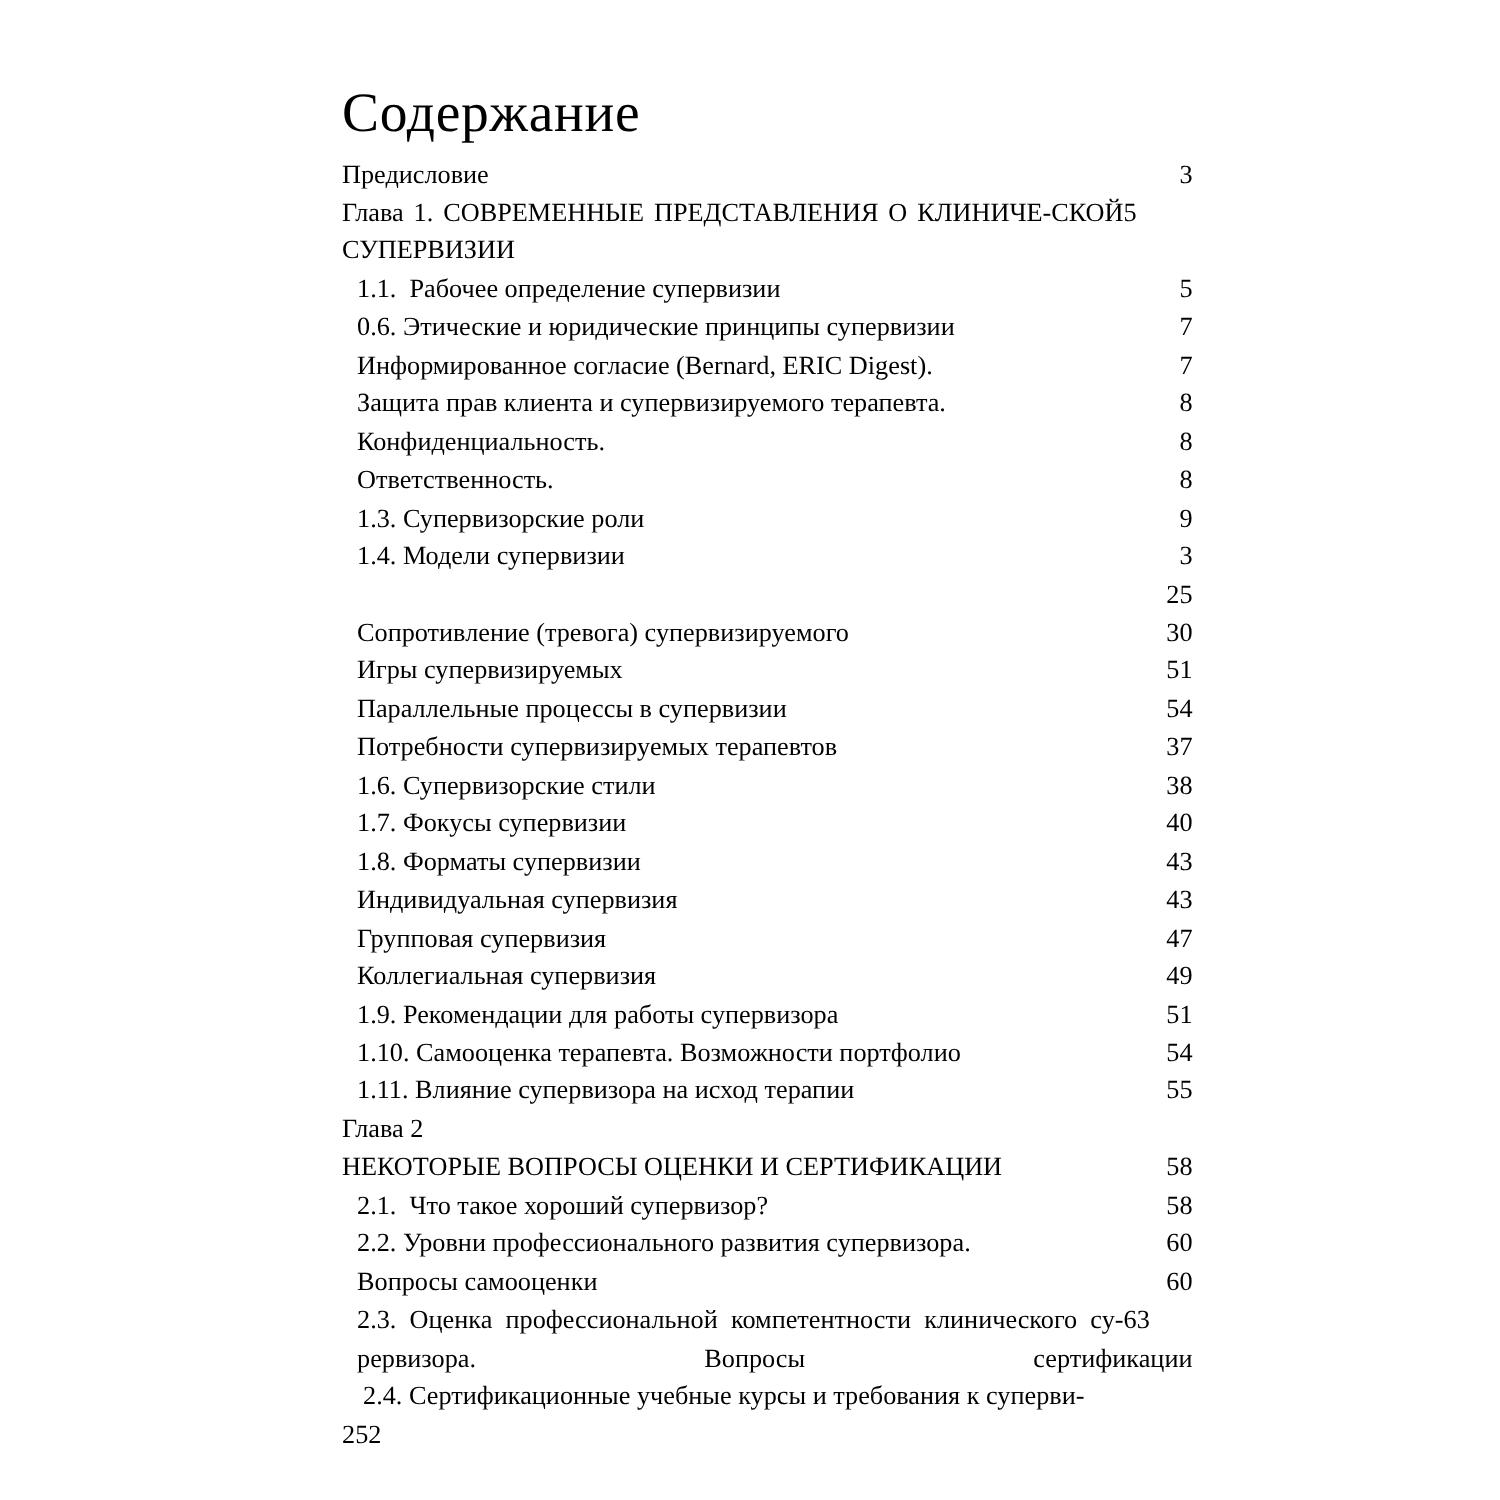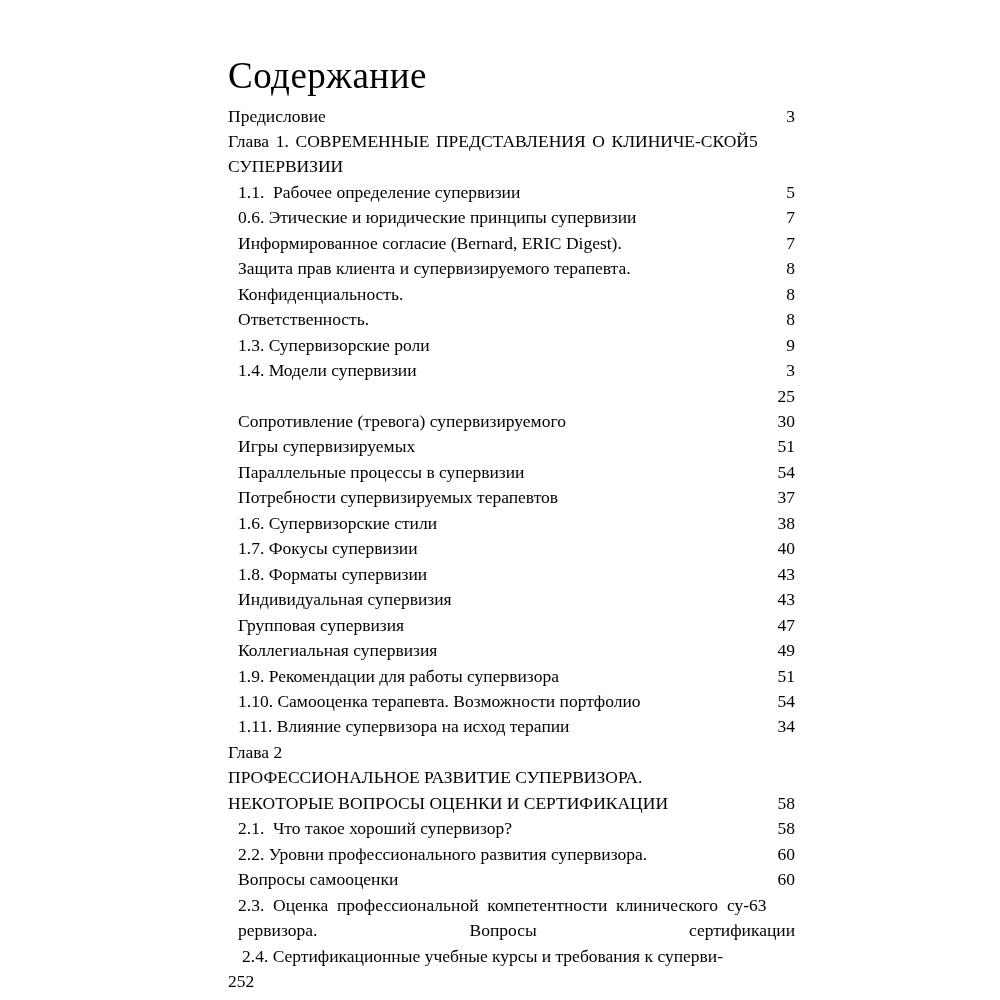--- a/index.html
+++ b/index.html
@@ -221,34 +221,29 @@
 
     <div class="toc-row lvl-2">
       <span class="label">1.10. Самооценка терапевта. Возможности портфолио</span>
       <span class="filler"></span>
       <span class="page-num">54</span>
     </div>
 
     <div class="toc-row lvl-2">
       <span class="label">1.11. Влияние супервизора на исход терапии</span>
       <span class="filler"></span>
-      <span class="page-num">34</span>
+      <span class="page-num">55</span>
     </div>
 
     <div class="toc-row lvl-1">
       <span class="label">Глава 2</span>
       <span class="filler"></span>
       <span class="page-num"></span>
     </div>
 
-    <div class="toc-row lvl-1">
-      <span class="label">ПРОФЕССИОНАЛЬНОЕ РАЗВИТИЕ СУПЕРВИЗОРА.</span>
-      <span class="filler"></span>
-      <span class="page-num"></span>
-    </div>
 
     <div class="toc-row lvl-1">
       <span class="label">НЕКОТОРЫЕ ВОПРОСЫ ОЦЕНКИ И СЕРТИФИКАЦИИ</span>
       <span class="filler"></span>
       <span class="page-num">58</span>
     </div>
 
     <div class="toc-row lvl-2">
       <span class="label">2.1.  Что такое хороший супервизор?</span>
       <span class="filler"></span>

